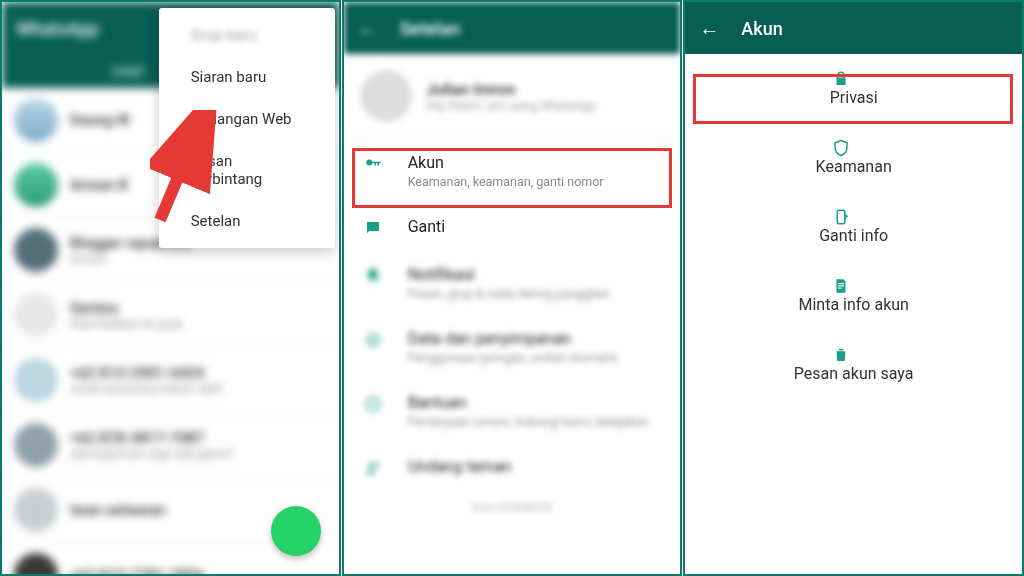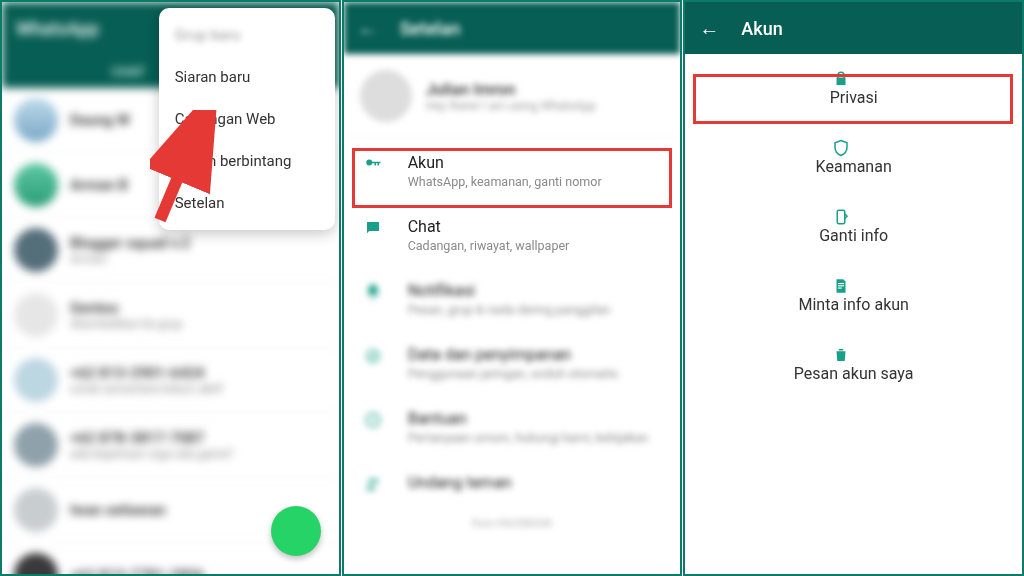--- a/index.html
+++ b/index.html
@@ -55,23 +55,23 @@
   .ctitle { font-weight:600; font-size:15px; color:#333; }
   .csub { font-size:12px; color:#888; }
   .ctime { font-size:11px; color:#aaa; margin-left:8px; }
   .fab { position:absolute; right:18px; bottom:18px; width:50px; height:50px; border-radius:50%; background:#25d366; box-shadow:0 3px 6px rgba(0,0,0,.25); }
 
   .dropdown {
     position: absolute;
     top: 6px; right: 4px;
     width: 176px;
     background: #fff;
-    border-radius: 10px;
+    border-radius: 3px;
     box-shadow: 0 4px 14px rgba(0,0,0,.22);
-    padding: 6px 0;
+    padding: 6px 16px;
     z-index: 5;
   }
   .dropdown .item {
     padding: 12px 16px;
     font-size: 15px;
     color: #333;
   }
   .dropdown .blurtop { filter: blur(3px); color:#999; }
 
   .arrow {
@@ -217,32 +217,31 @@
   </div>
 
   <div class="srow">
     <div class="ic">
         <svg class="icon" viewBox="0 0 24 24">
           <path d="M7 14a4 4 0 1 1 0-8 4 4 0 0 1 0 8zm3.5-5H22v2h-2v3h-2v-3h-2v3h-2v-3h-3.5"></path>
         </svg>
       </div>
     <div class="txt">
         <div class="t">Akun</div>
-        <div class="d">WhatsApp, keamanan, ganti nomor</div>
+        <div class="d">Keamanan, keamanan, ganti nomor</div>
       </div>
   </div>
   <div class="srow">
     <div class="ic">
         <svg class="icon" viewBox="0 0 24 24">
           <path d="M4 4h16v12H7l-3 3z"></path>
         </svg>
       </div>
     <div class="txt">
-        <div class="t">Chat</div>
-        <div class="d">Cadangan, riwayat, wallpaper</div>
+        <div class="t">Ganti</div>
       </div>
   </div>
   <div class="srow blur">
     <div class="ic">
         <svg class="icon" viewBox="0 0 24 24">
           <path d="M12 2a6 6 0 0 0-6 6v5l-2 3h16l-2-3V8a6 6 0 0 0-6-6zm0 20a2.5 2.5 0 0 0 2.5-2.5h-5A2.5 2.5 0 0 0 12 22z"></path>
         </svg>
       </div>
     <div class="txt">
         <div class="t">Notifikasi</div>

